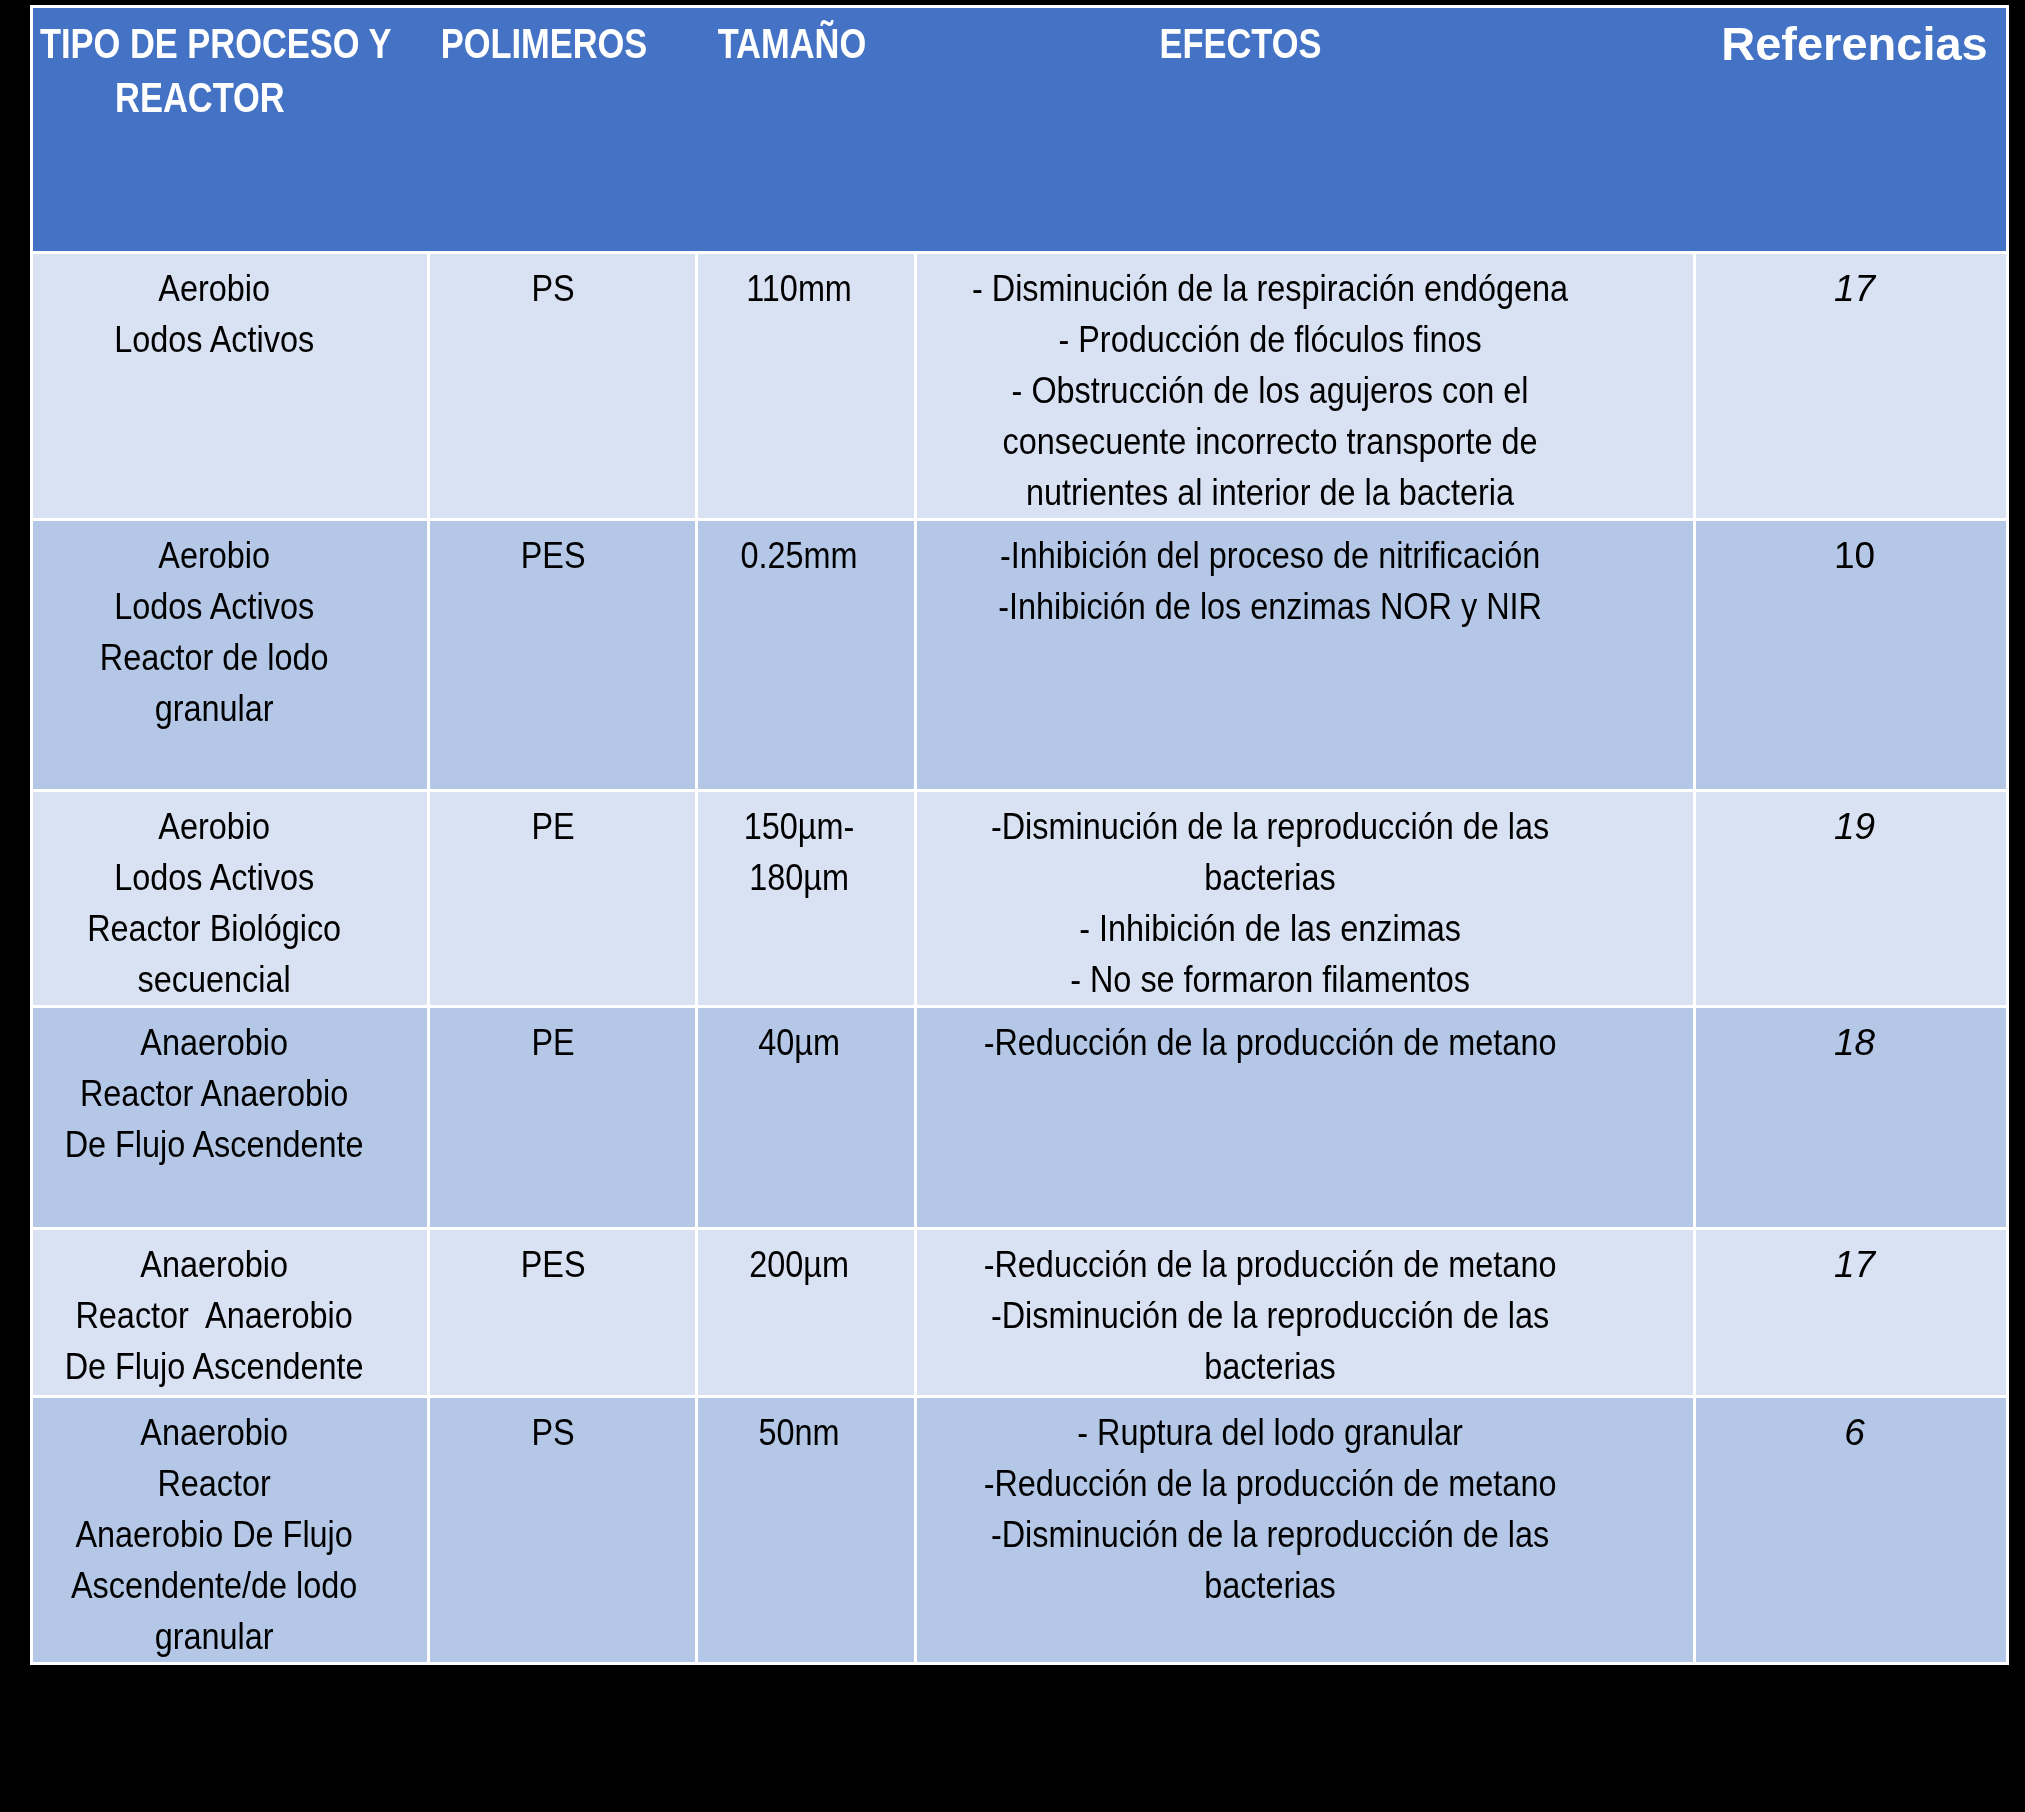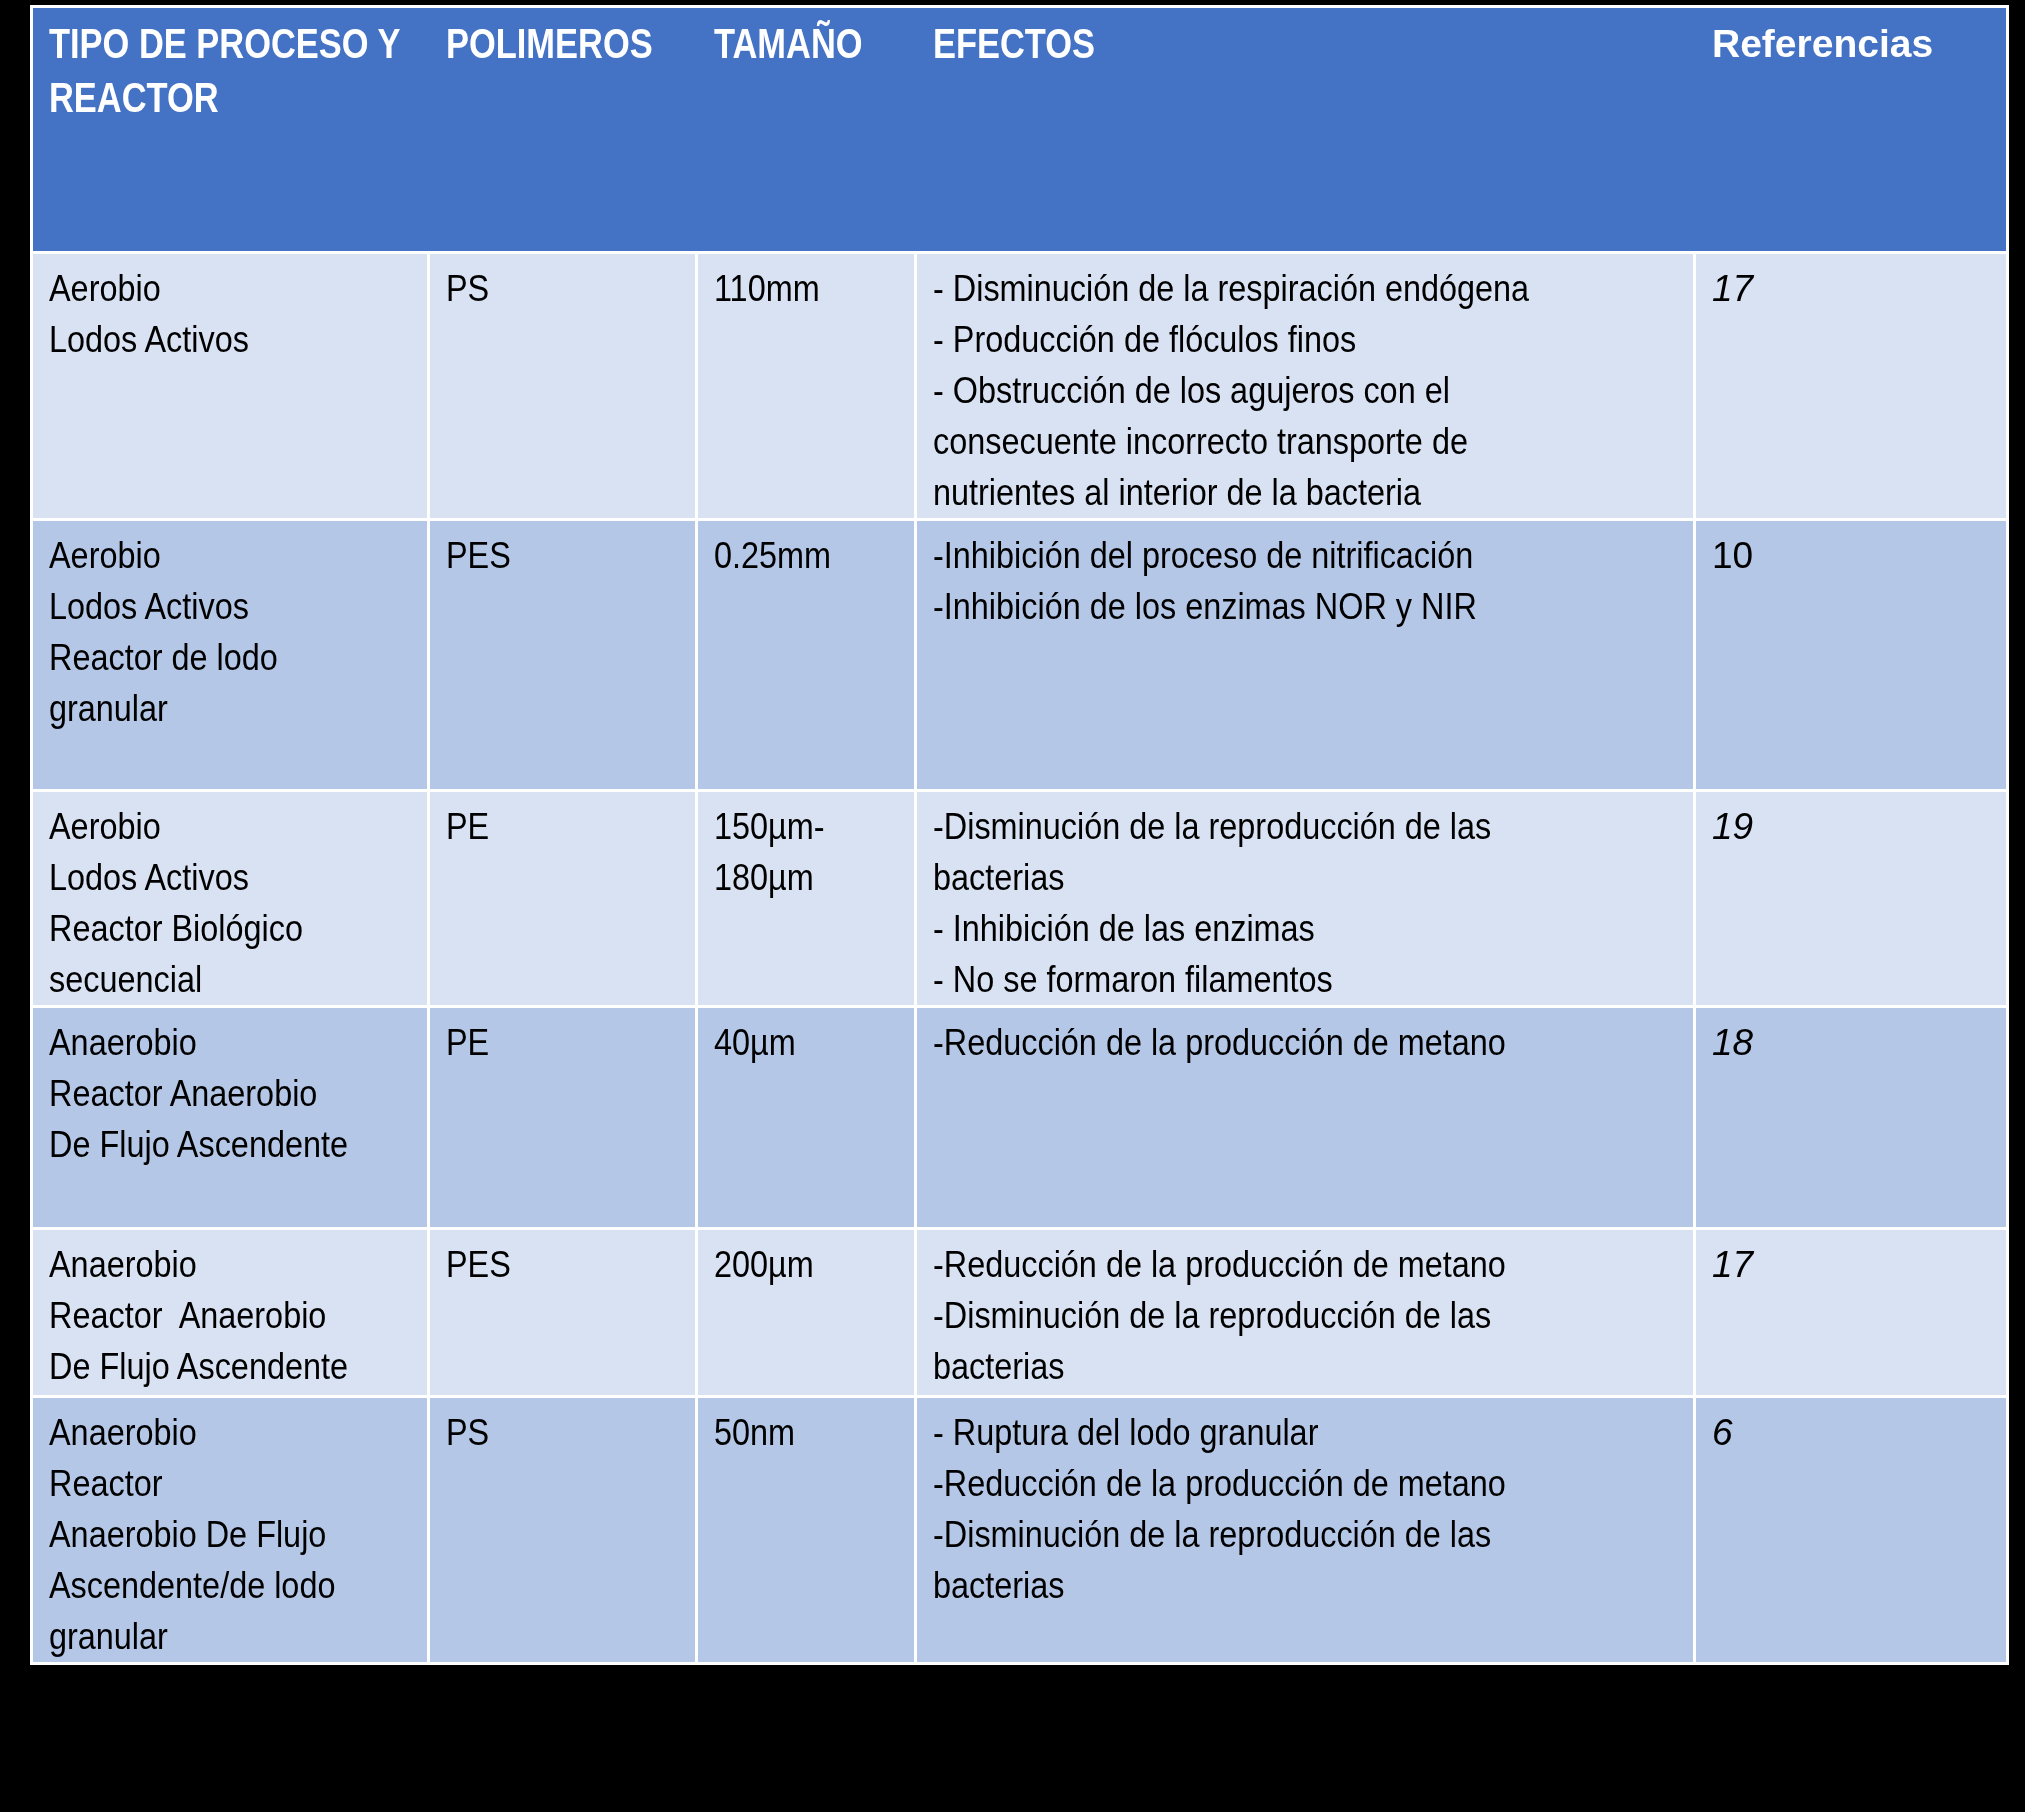--- a/index.html
+++ b/index.html
@@ -21,22 +21,22 @@
   }
   table.mp-table {
     border-collapse: separate;
     border-spacing: 0;
     table-layout: fixed;
     width: 1974px;
     border: 3.6px solid var(--border-c, #ffffff);
   }
   th, td {
     vertical-align: top;
-    text-align: left;
-    padding: 9px 0 0 16px;
+    text-align: center;
+    padding: 9px 0 0 7px;
     box-sizing: border-box;
     overflow: visible;
   }
   
   tbody td {
     border-right: 3.6px solid var(--border-c, #ffffff);
     border-bottom: 3.6px solid var(--border-c, #ffffff);
   }
   tbody td:last-child { border-right: 0; }
   tbody tr:last-child td { border-bottom: 0; }
@@ -71,21 +71,21 @@
   .hln {
     font-size: 42px;
     height: 54px;
     line-height: 54px;
     white-space: pre;
     transform: scaleX(0.82);
     transform-origin: 0 50%;
   }
   .hln.refh {
     transform: none;
-    font-size: 39px;
+    font-size: 47px;
   }
   .ln.ref {
     transform: none;
     font-size: 37px;
   }
   .ln.italic { font-style: italic; }
 </style>
 </head>
 <body style="background: rgb(0, 0, 0);">
 

